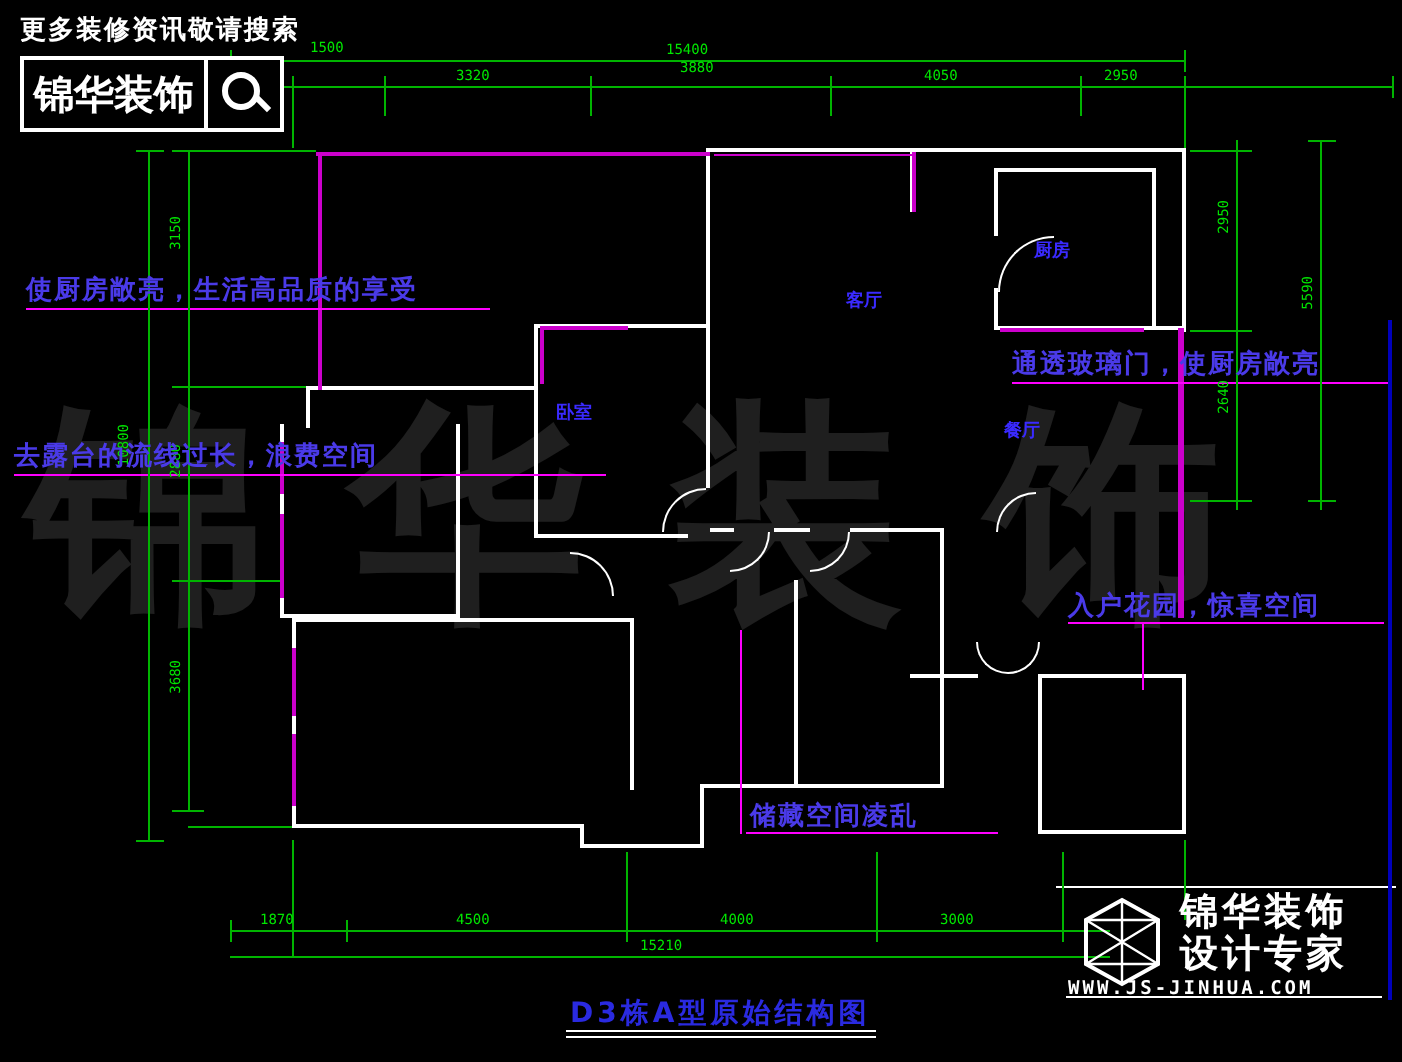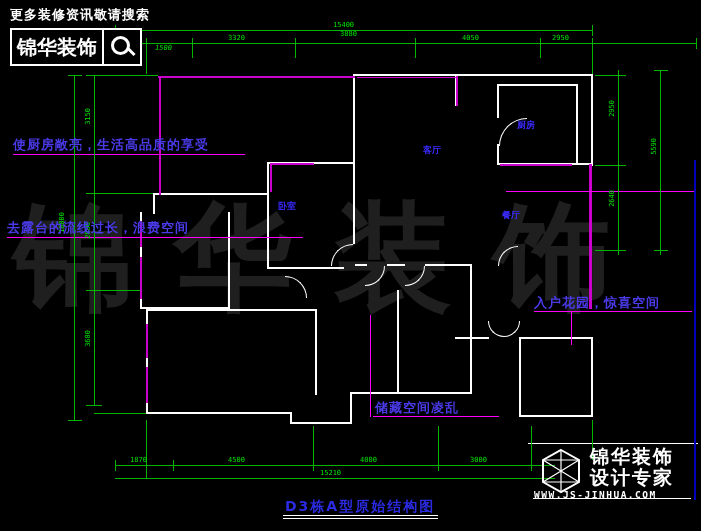--- a/index.html
+++ b/index.html
@@ -167,21 +167,21 @@
     <div class="brandbox">
       <span class="brand">锦华装饰</span>
       <span class="magbox">
         <span class="magcircle"></span>
         <span class="maghandle"></span>
       </span>
     </div>
   </div>
 
   <span class="dimlabel" style="left:333px;top:21px;">15400</span>
-  <span class="dimlabel" style="left:155px;top:44px;font-style:italic;">1500</span>
+  <span class="dimlabel" style="left:155px;top:20px;">1500</span>
   <span class="dimlabel" style="left:228px;top:34px;">3320</span>
   <span class="dimlabel" style="left:340px;top:30px;">3880</span>
   <span class="dimlabel" style="left:462px;top:34px;">4050</span>
   <span class="dimlabel" style="left:552px;top:34px;">2950</span>
 
   <span class="dimlabel" style="left:320px;top:469px;">15210</span>
   <span class="dimlabel" style="left:130px;top:456px;">1870</span>
   <span class="dimlabel" style="left:228px;top:456px;">4500</span>
   <span class="dimlabel" style="left:360px;top:456px;">4000</span>
   <span class="dimlabel" style="left:470px;top:456px;text-align:center;">3000</span>
@@ -190,20 +190,21 @@
   <span class="dimlabel vdim" style="left:84px;top:108px;">3150</span>
   <span class="dimlabel vdim" style="left:84px;top:222px;">2880</span>
   <span class="dimlabel vdim" style="left:84px;top:330px;">3680</span>
 
   <span class="dimlabel vdim" style="left:650px;top:138px;">5590</span>
   <span class="dimlabel vdim" style="left:608px;top:100px;">2950</span>
   <span class="dimlabel vdim" style="left:608px;top:190px;">2640</span>
 
   <div class="anno" style="left:13px;top:136px;">使厨房敞亮，生活高品质的享受</div>
   <div class="anno" style="left:7px;top:219px;">去露台的流线过长，浪费空间</div>
+  <div class="anno" style="left:506px;top:173px;">通透玻璃门，使厨房敞亮</div>
   <div class="anno" style="left:375px;top:399px;">储藏空间凌乱</div>
   <div class="anno" style="left:534px;top:294px;">入户花园，惊喜空间</div>
 
   <span class="room" style="left:423px;top:144px;">客厅</span>
   <span class="room" style="left:517px;top:119px;">厨房</span>
   <span class="room" style="left:502px;top:209px;">餐厅</span>
   <span class="room" style="left:278px;top:200px;">卧室</span>
 
   <div class="title">D3栋A型原始结构图</div>
 

